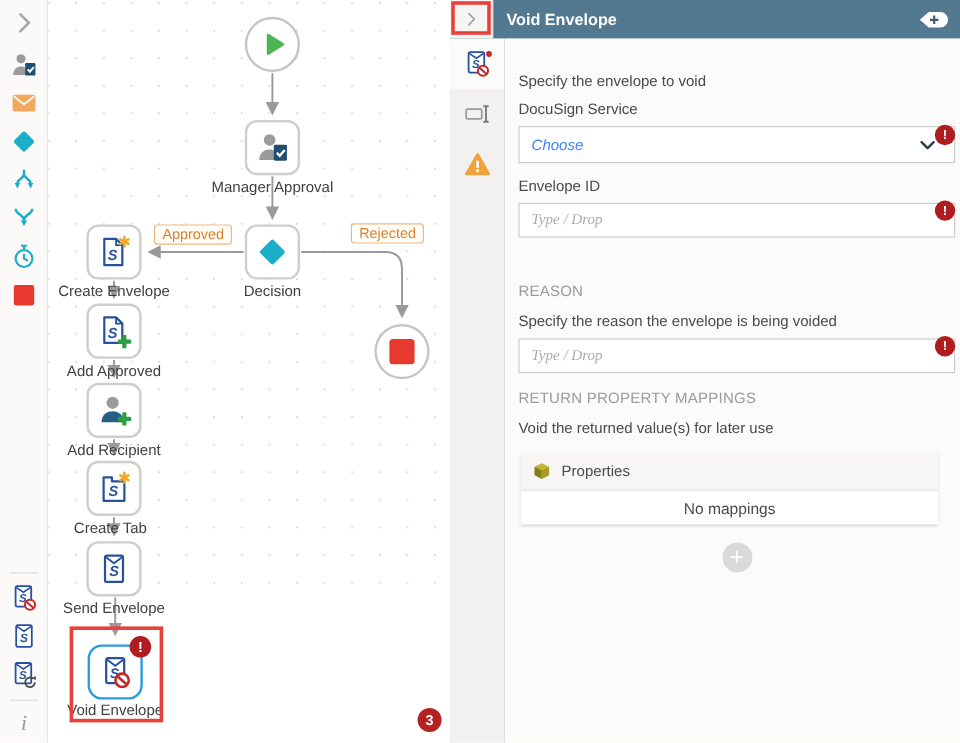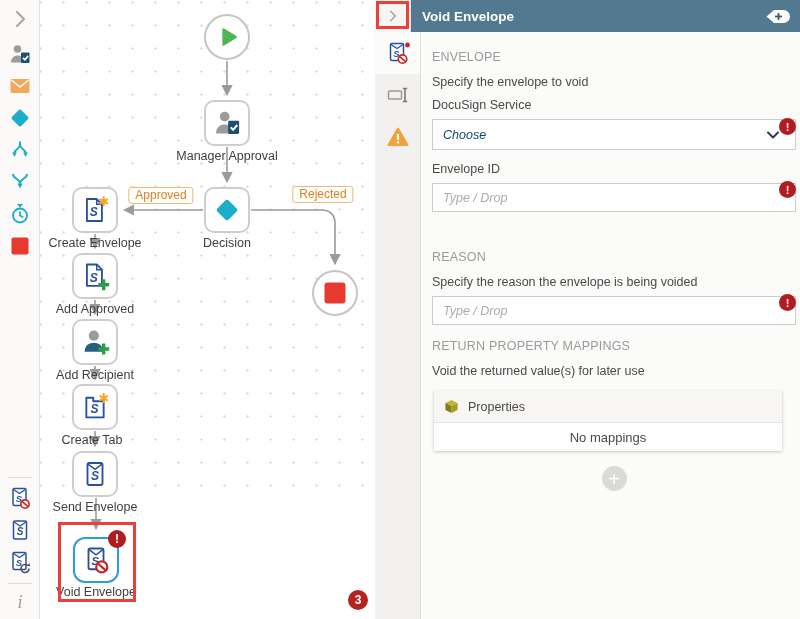--- a/index.html
+++ b/index.html
@@ -52,24 +52,24 @@
 
   .content { flex:1; background:#FBFBFA; padding:18px 4px 0 11px; box-sizing:border-box; overflow:hidden; }
   .section-heading { font-size:12.5px; color:#9B9B9B; letter-spacing:.2px; }
   .desc { font-size:12.5px; color:#4A4A4A; margin-top:11px; }
   .field-label { font-size:12.5px; color:#4A4A4A; margin-top:12px; }
   .mt-reason { margin-top:38px; }
   .mt-map { margin-top:14px; }
   .field-wrap { position:relative; }
   .select-box { position:relative; margin-top:7px; height:31px; background:#fff; border:1px solid #CDCCCA;
           box-sizing:border-box; display:flex; align-items:center; padding:0 34px 0 10px; }
-  .select-value { font-size:12.5px; font-style:italic; color:#0c4a6e; }
+  .select-value { font-size:12.5px; font-style:italic; color:#3b82f6; }
   .select-chevron { position:absolute; right:15px; top:9px; display:flex; }
   .text-input { display:block; width:100%; margin-top:7px; height:29px; background:#fff; border:1px solid #CDCCCA;
-          box-sizing:border-box; padding:0 10px; font-size:12.5px; font-family:Liberation Sans, sans-serif; color:#4A4A4A; }
+          box-sizing:border-box; padding:0 10px; font-size:12.5px; font-family:Liberation Serif, serif; color:#4A4A4A; }
   .text-input::placeholder { font-style:italic; color:#ABABA9; }
   .alert-badge { position:absolute; right:0; width:17px; height:17px; border-radius:50%; background:#B01D20;
           color:#fff; font-size:11px; font-weight:bold; display:flex; align-items:center; justify-content:center; z-index:2; }
 
   .map-card { margin:13px 14px 0 2px; background:#fff; box-shadow:0 1px 3px rgba(0,0,0,.22); }
   .map-card-header { height:31px; background:#F7F6F5; border-bottom:1px solid #E5E4E2; display:flex;
           align-items:center; padding-left:10px; gap:9px; font-size:12.5px; color:#4A4A4A; }
   .map-card-body { height:28px; display:flex; align-items:center; justify-content:center; font-size:13px; color:#4A4A4A; }
   .add-btn { width:25px; height:25px; border-radius:50%; background:#DBDAD8; color:#fff; font-size:20px; line-height:1;
           display:flex; align-items:center; justify-content:center; margin:15px auto 0; }
@@ -340,21 +340,20 @@
       <div class="tab">
         <svg viewBox="0 0 24 24">
           <path d="M12 3.5 L21.5 20 H2.5 z" fill="#F0A23C" stroke="#F0A23C" stroke-width="2" stroke-linejoin="round"></path>
           <rect x="10.9" y="9" width="2.2" height="5.8" fill="#fff"></rect>
             <rect x="10.9" y="16.2" width="2.2" height="2.2" fill="#fff"></rect>
         </svg>
       </div>
     </div>
 
     <div class="content">
-      <div class="section-heading">ENVELOPE</div>
       <div class="desc">Specify the envelope to void</div>
       <div class="field-label" style="margin-top:9px">DocuSign Service</div>
 
       <div class="field-wrap">
         <div class="select-box">
           <span class="select-value">Choose</span>
           <span class="select-chevron">
             <svg width="14" height="12" viewBox="0 0 14 12">
                 <path d="M2 3.5 l5 5 5-5" stroke="#2B3B47" stroke-width="2" fill="none" stroke-linecap="round" stroke-linejoin="round"></path>
               </svg>

